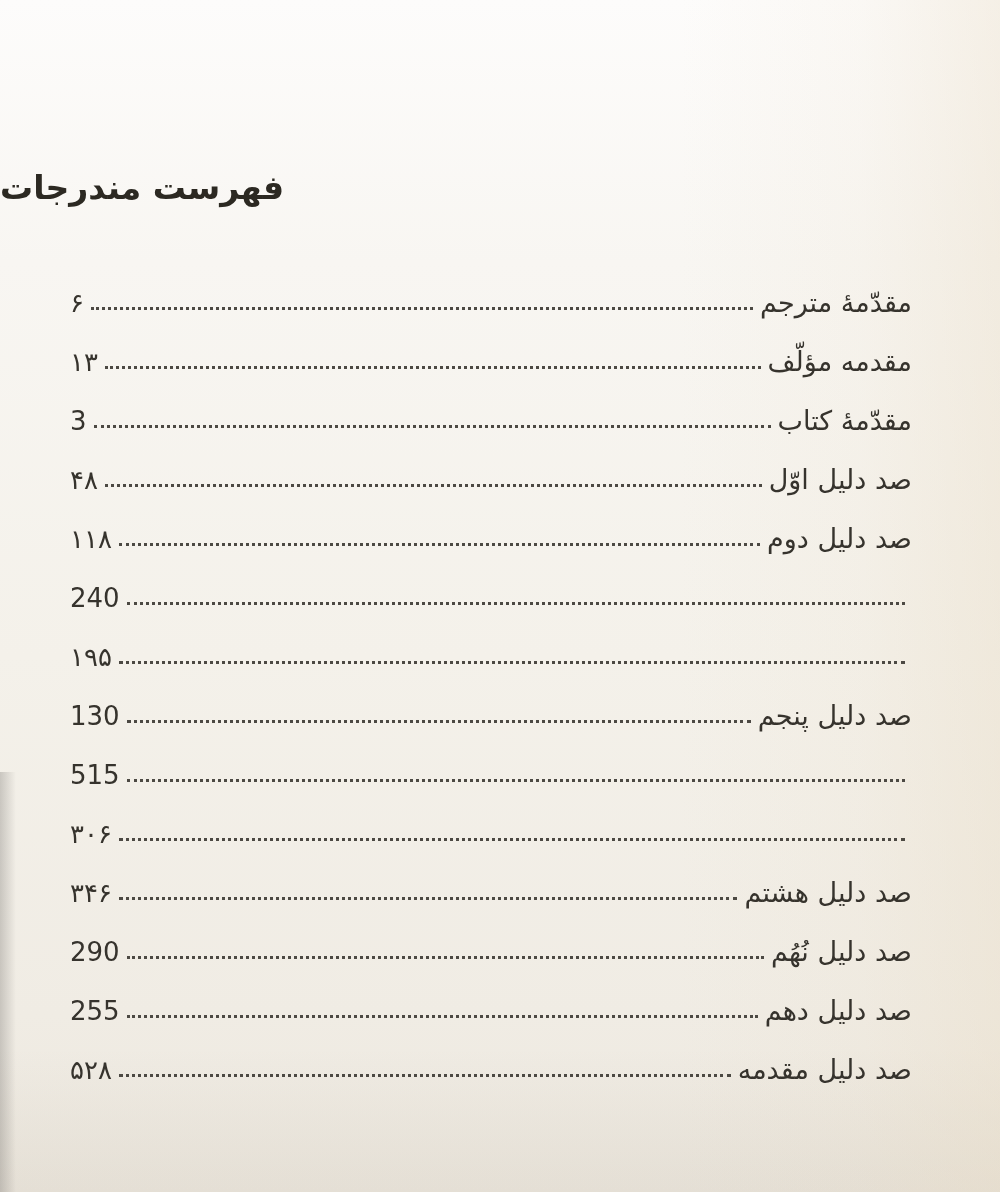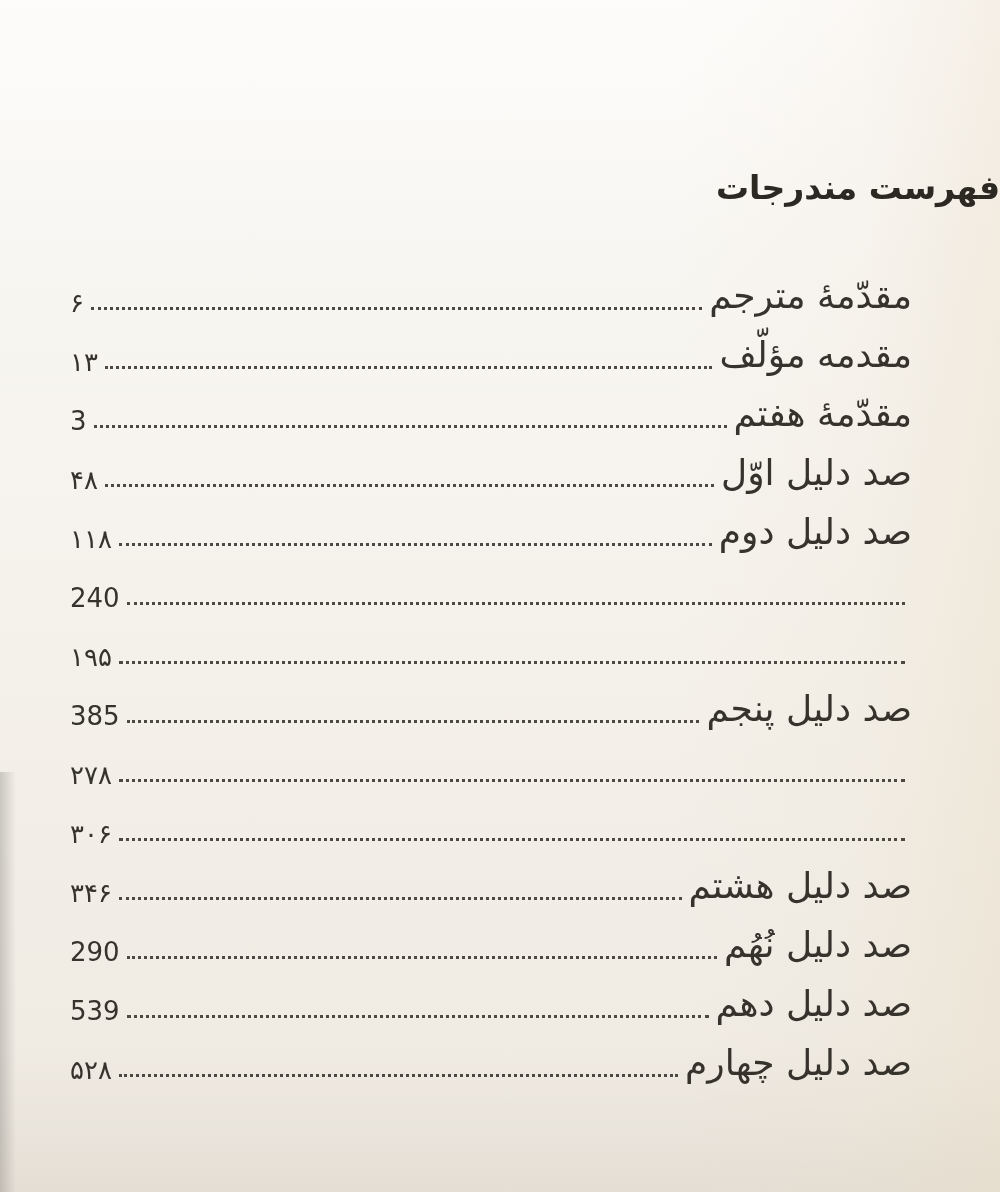--- a/index.html
+++ b/index.html
@@ -36,42 +36,42 @@
     width: 16px;
     height: 420px;
     pointer-events: none;
     background: linear-gradient(90deg, rgba(125, 122, 118, 0.35), rgba(125,122,118,0.0));
   }
   .page-title {
     position: absolute;
     top: 168px;
     left: 0;
     right: 0;
-    text-align: right;
+    text-align: left;
     font-size: 33px;
     font-weight: bold;
     letter-spacing: 0.5px;
     color: #2c2922;
     direction: rtl;
   }
   .toc {
     position: absolute;
     top: 262px;
     right: 88px;
     left: 70px;
     direction: rtl;
   }
   .toc-row {
     display: flex;
     align-items: flex-end;
     height: 59px;
     direction: rtl;
   }
   .toc-title {
-    font-size: 36px;
+    font-size: 27px;
     line-height: 1.35;
     white-space: nowrap;
     color: #36332d;
   }
   .toc-dots {
     flex: 1;
     height: 0;
     border-bottom: 3px dotted #4c4943;
     margin: 0 7px;
     margin-bottom: 11px;
@@ -100,21 +100,21 @@
       <span class="toc-page">۶</span>
     </div>
 
     <div class="toc-row">
       <span class="toc-title">مقدمه مؤلّف</span>
       <span class="toc-dots"></span>
       <span class="toc-page">۱۳</span>
     </div>
 
     <div class="toc-row">
-      <span class="toc-title">مقدّمهٔ هفتم</span>
+      <span class="toc-title">مقدّمهٔ کتاب</span>
       <span class="toc-dots"></span>
       <span class="toc-page">3</span>
     </div>
 
     <div class="toc-row">
       <span class="toc-title">صد دلیل اوّل</span>
       <span class="toc-dots"></span>
       <span class="toc-page">۴۸</span>
     </div>
 
@@ -130,26 +130,26 @@
     </div>
 
     <div class="toc-row">
       <span class="toc-dots"></span>
       <span class="toc-page">۱۹۵</span>
     </div>
 
     <div class="toc-row">
       <span class="toc-title">صد دلیل پنجم</span>
       <span class="toc-dots"></span>
-      <span class="toc-page">385</span>
+      <span class="toc-page">130</span>
     </div>
 
     <div class="toc-row">
       <span class="toc-dots"></span>
-      <span class="toc-page">۲۷۸</span>
+      <span class="toc-page">515</span>
     </div>
 
     <div class="toc-row">
       <span class="toc-dots"></span>
       <span class="toc-page">۳۰۶</span>
     </div>
 
     <div class="toc-row">
       <span class="toc-title">صد دلیل هشتم</span>
       <span class="toc-dots"></span>
@@ -158,23 +158,23 @@
 
     <div class="toc-row">
       <span class="toc-title">صد دلیل نُهُم</span>
       <span class="toc-dots"></span>
       <span class="toc-page">290</span>
     </div>
 
     <div class="toc-row">
       <span class="toc-title">صد دلیل دهم</span>
       <span class="toc-dots"></span>
-      <span class="toc-page">539</span>
+      <span class="toc-page">255</span>
     </div>
 
     <div class="toc-row">
-      <span class="toc-title">صد دلیل چهارم</span>
+      <span class="toc-title">صد دلیل مقدمه</span>
       <span class="toc-dots"></span>
       <span class="toc-page">۵۲۸</span>
     </div>
 
   </div>
 </div>
 
 </body></html>

